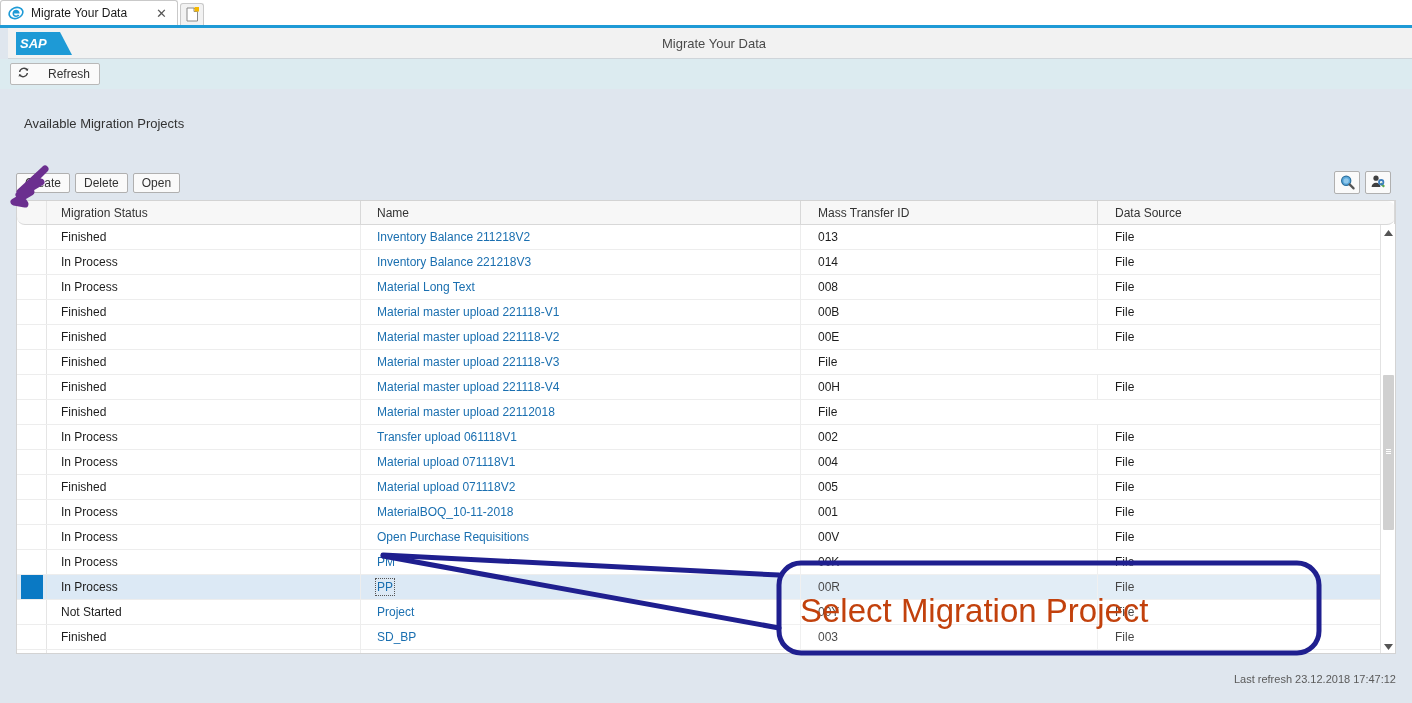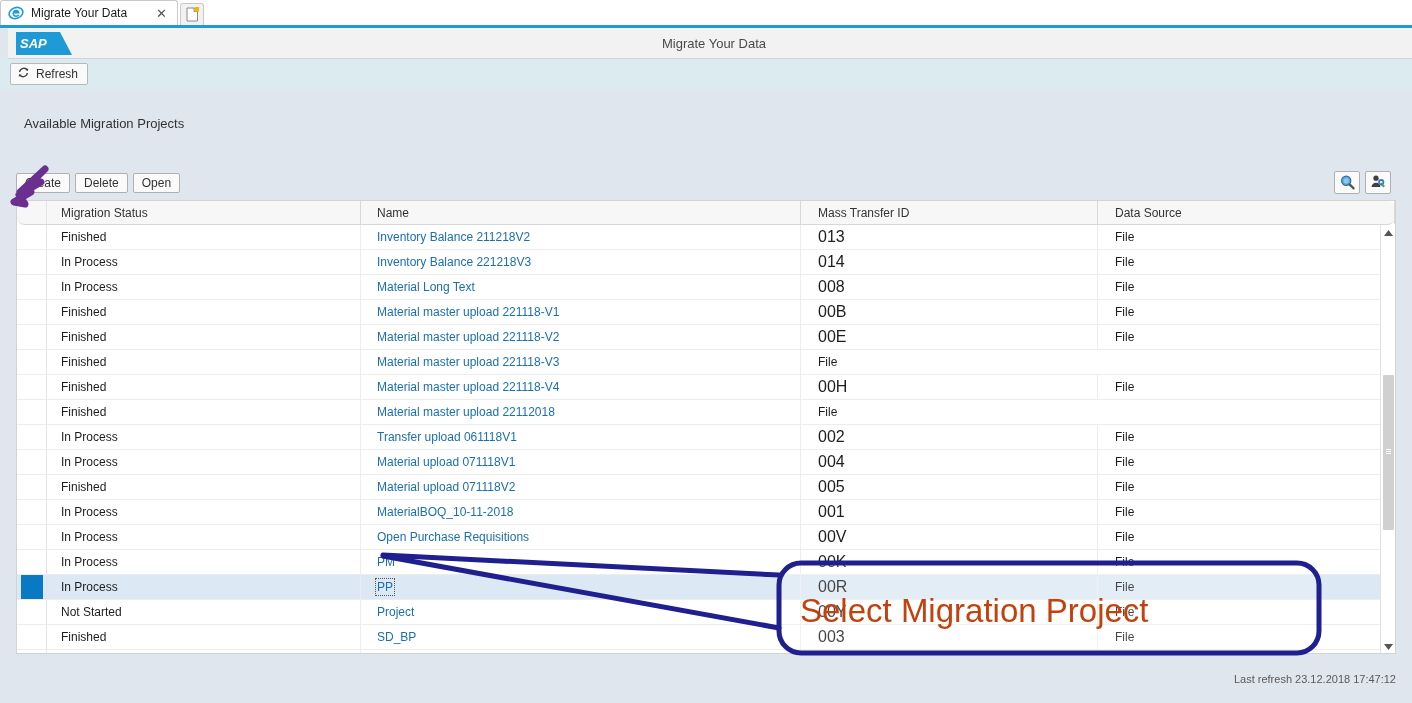--- a/index.html
+++ b/index.html
@@ -70,21 +70,21 @@
   }
 
   
   #app-toolbar {
     position: absolute; left: 0; top: 31px; width: 1412px; height: 30px;
     background: #dcebf0;
   }
   #refresh-button {
     position: absolute; left: 10px; top: 4px;
     height: 22px; padding: 0 9px 0 6px;
-    display: flex; align-items: center; gap: 6px;
+    display: flex; align-items: center; gap: 18px;
     background: #fafafa;
     border: 1px solid #b8b8b8; border-radius: 2px;
     font-size: 12px; color: #333;
     cursor: pointer;
   }
 
   
   #content-panel {
     position: absolute; left: 14px; top: 75px;
     width: 1384px; height: 565px;
@@ -146,21 +146,21 @@
                  border-right: 1px solid #ededed; }
   .cell-mtid   { flex: 0 0 297px; padding-left: 17px; display: flex; align-items: center;
                  border-right: 1px solid #ededed; }
   .cell-source { flex: 1 1 auto;  padding-left: 17px; display: flex; align-items: center; }
   #thead-row .cell-status, #thead-row .cell-name,
   #thead-row .cell-mtid, #thead-row .cell-source {
     border-right: 1px solid #d8d8d8;
     font-size: 12px; color: #333;
   }
   .trow .cell-status, .trow .cell-source { font-size: 12px; color: #1d1d1d; }
-  .trow .cell-mtid { font-size: 16px; color: #1d1d1d; }
+  .trow .cell-mtid { font-size: 12px; color: #1d1d1d; }
   .name-link { font-size: 12px; color: #1a6fb0; cursor: pointer; }
   .trow.selected { background: #dce9f5; }
   .trow.selected .cell-sel { background: transparent; }
   .sel-marker {
     width: 22px; height: 24px; background: #0a79c4;
   }
   .name-link.focused {
     outline: 1px dotted #555; outline-offset: 1px;
   }
 

